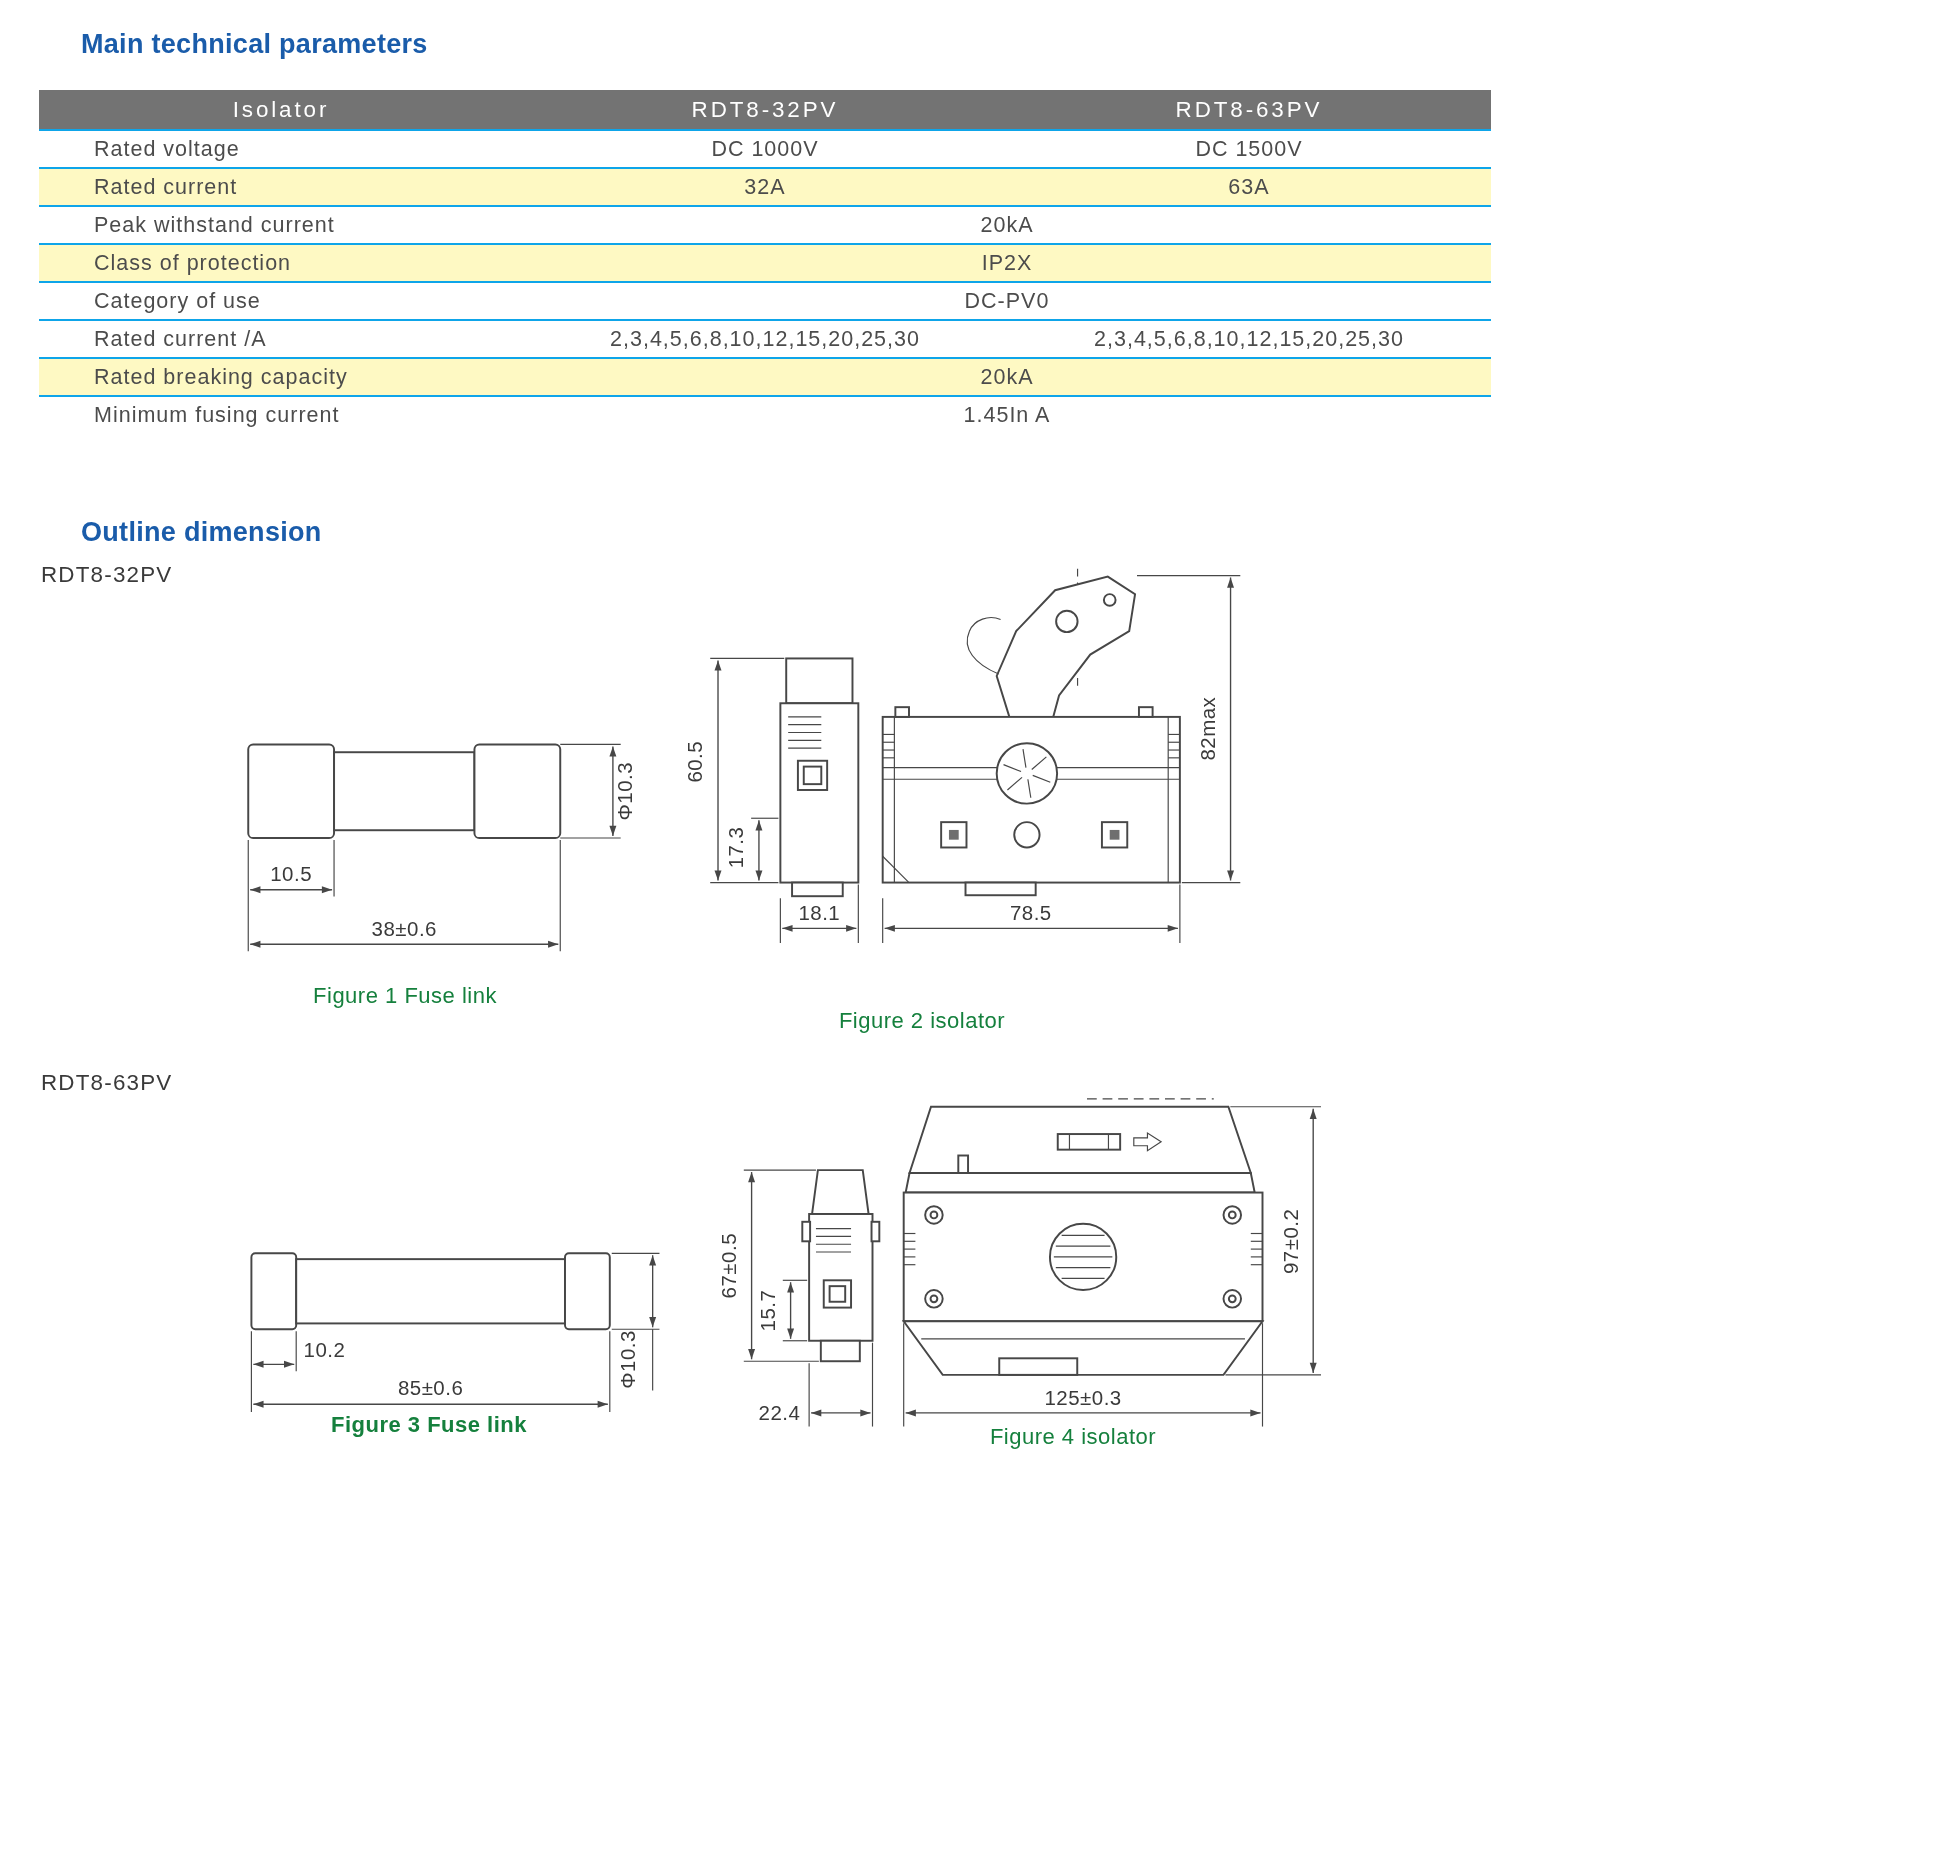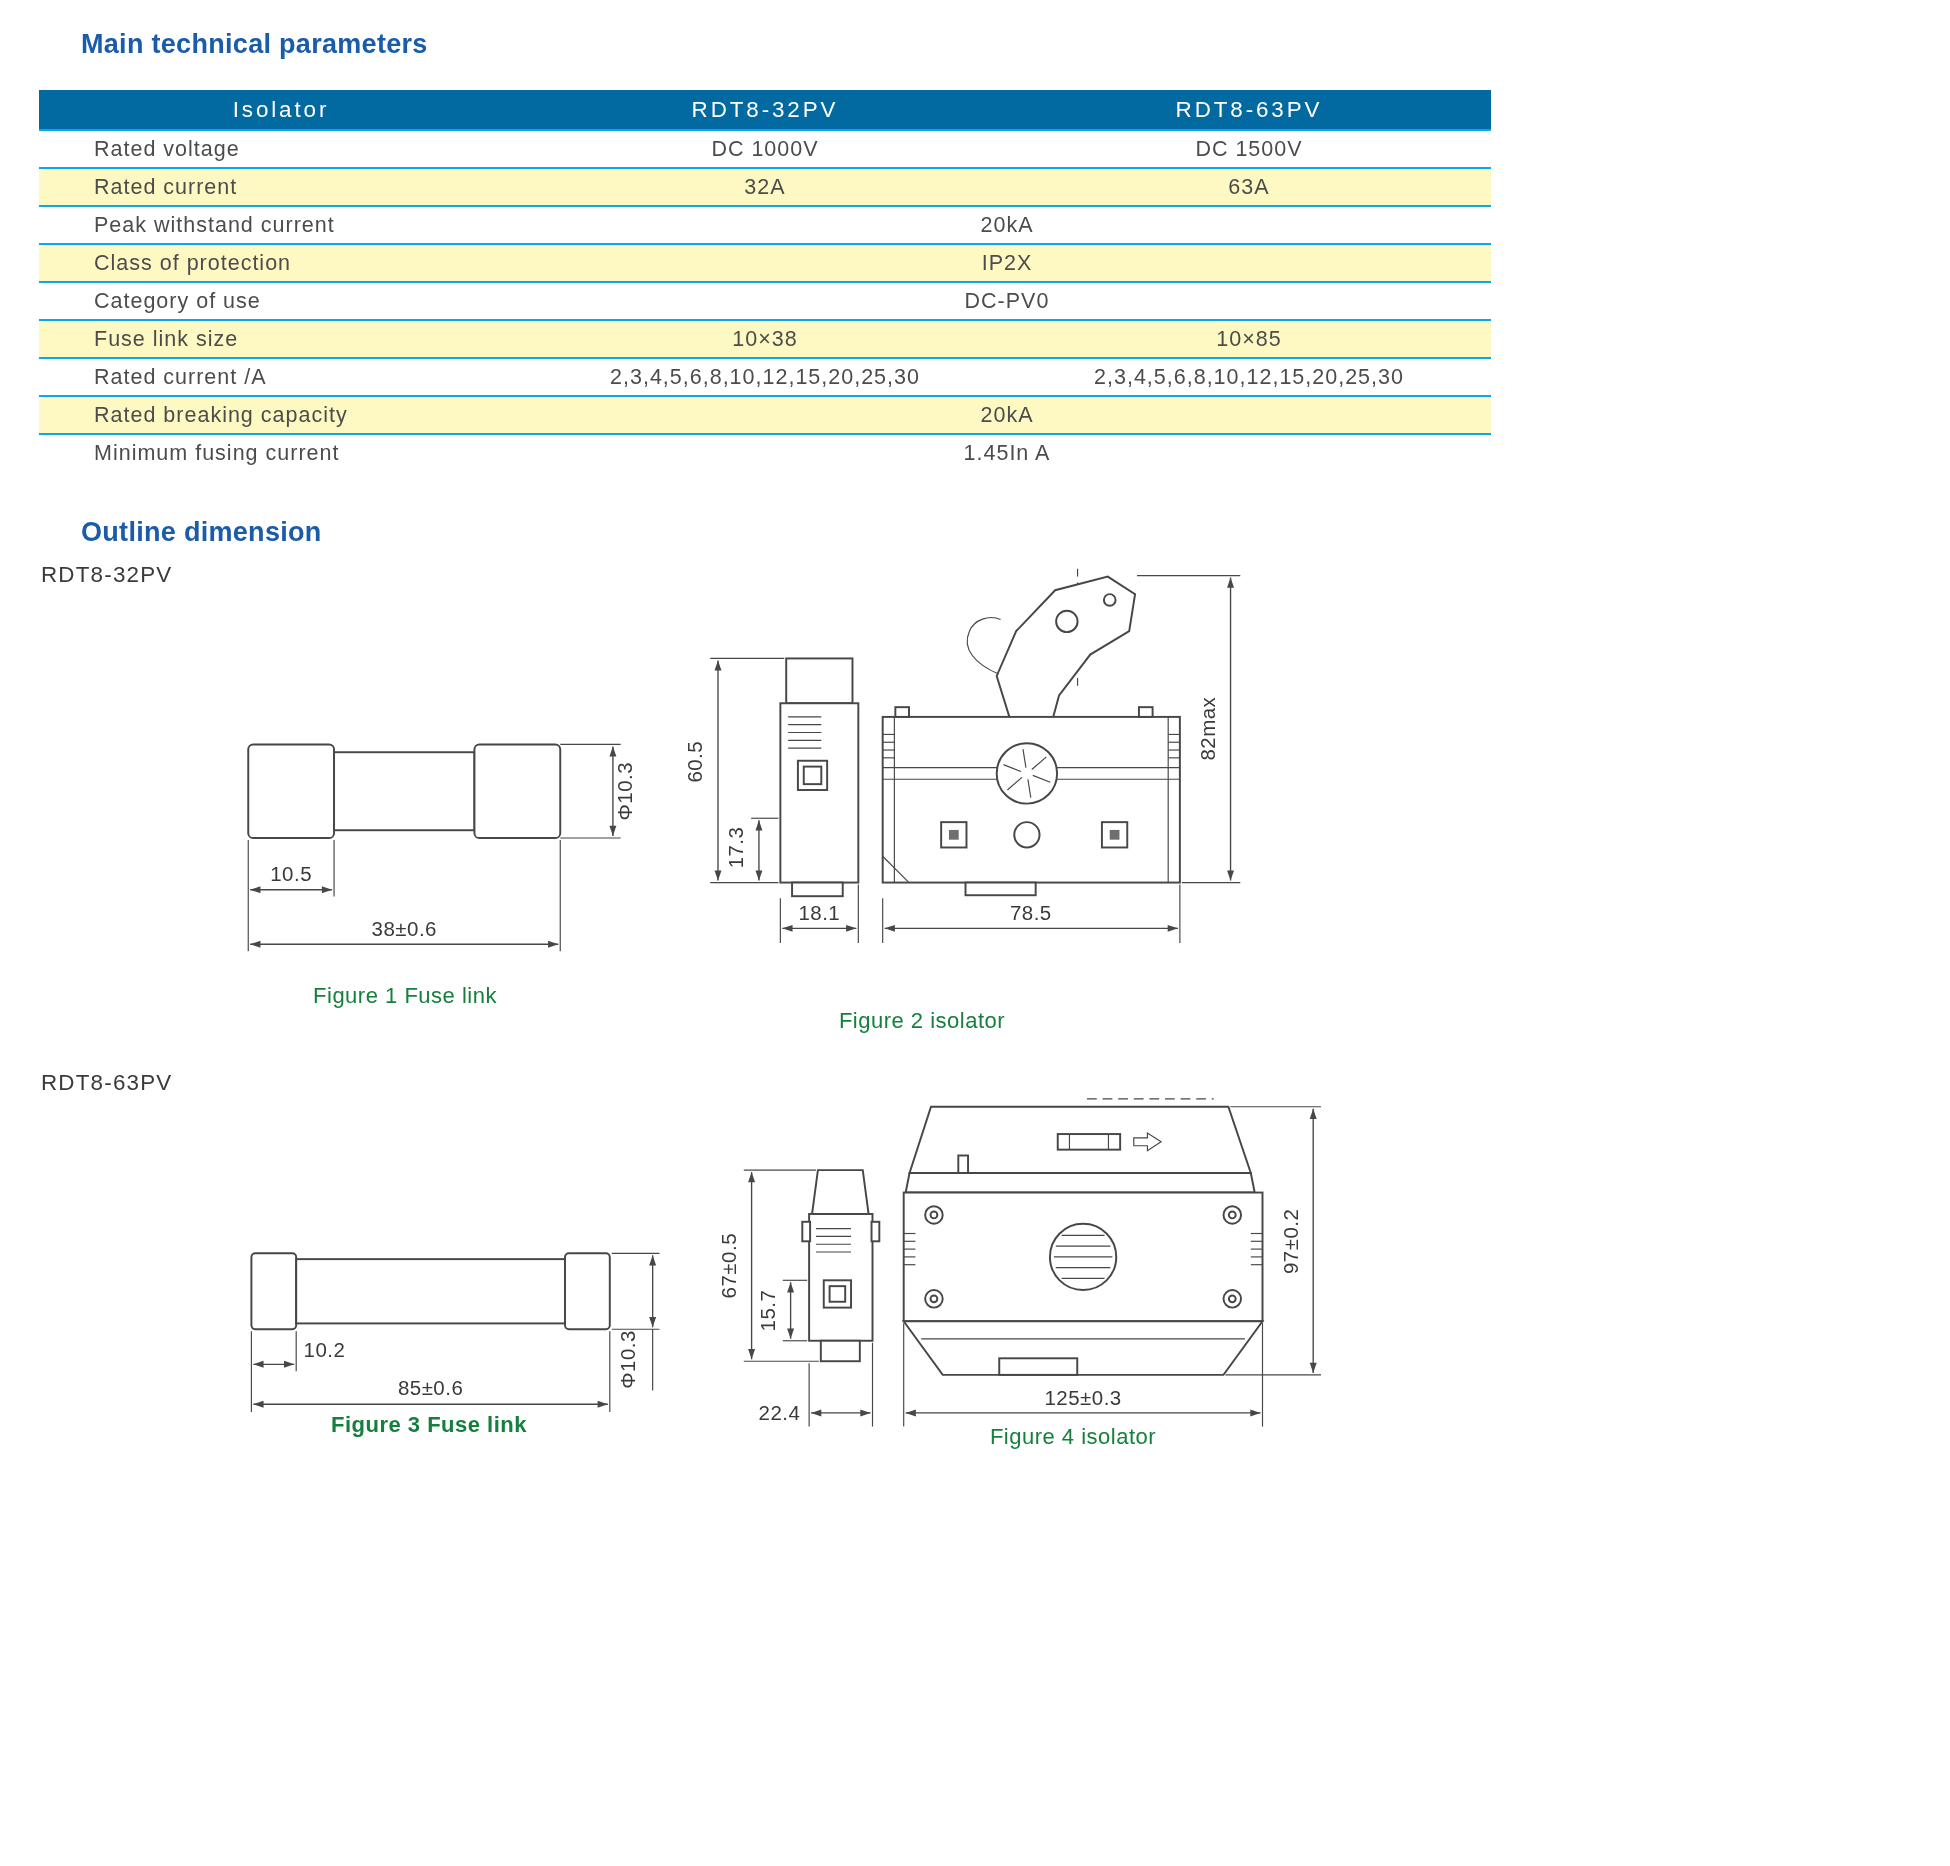--- a/index.html
+++ b/index.html
@@ -20,21 +20,21 @@
     position:absolute; left:41px; font-size:22.4px; color:#3a3a3a; letter-spacing:1.2px;
   }
   #model-32 { top:562px; }
   #model-63 { top:1070px; }
 
   table.params {
     position:absolute; left:39px; top:90px; width:1451px;
     border-collapse:collapse; table-layout:fixed;
   }
   table.params th {
-    background:#0369a1; color:#ffffff; font-weight:normal;
+    background:#737373; color:#ffffff; font-weight:normal;
     font-size:22.4px; letter-spacing:2.9px; height:40px; text-align:center;
   }
   table.params td {
     font-size:21.5px; color:#4c4c4c; height:38px; letter-spacing:1px;
     border-top:2px solid #0ea5e9;
   }
   td.lbl { text-align:left; padding-left:55px; }
   td.val { text-align:center; }
   tr.even { background:#fef9c3; }
   tr.odd  { background:#ffffff; }
@@ -96,25 +96,20 @@
       <td class="val" colspan="2">20kA</td>
     </tr>
     <tr class="even">
       <td class="lbl">Class of protection</td>
       <td class="val" colspan="2">IP2X</td>
     </tr>
     <tr class="odd">
       <td class="lbl">Category of use</td>
       <td class="val" colspan="2">DC-PV0</td>
     </tr>
-    <tr class="even">
-      <td class="lbl">Fuse link size</td>
-      <td class="val">10×38</td>
-      <td class="val">10×85</td>
-    </tr>
     <tr class="odd">
       <td class="lbl">Rated current /A</td>
       <td class="val">2,3,4,5,6,8,10,12,15,20,25,30</td>
       <td class="val">2,3,4,5,6,8,10,12,15,20,25,30</td>
     </tr>
     <tr class="even">
       <td class="lbl">Rated breaking capacity</td>
       <td class="val" colspan="2">20kA</td>
     </tr>
     <tr class="odd">

